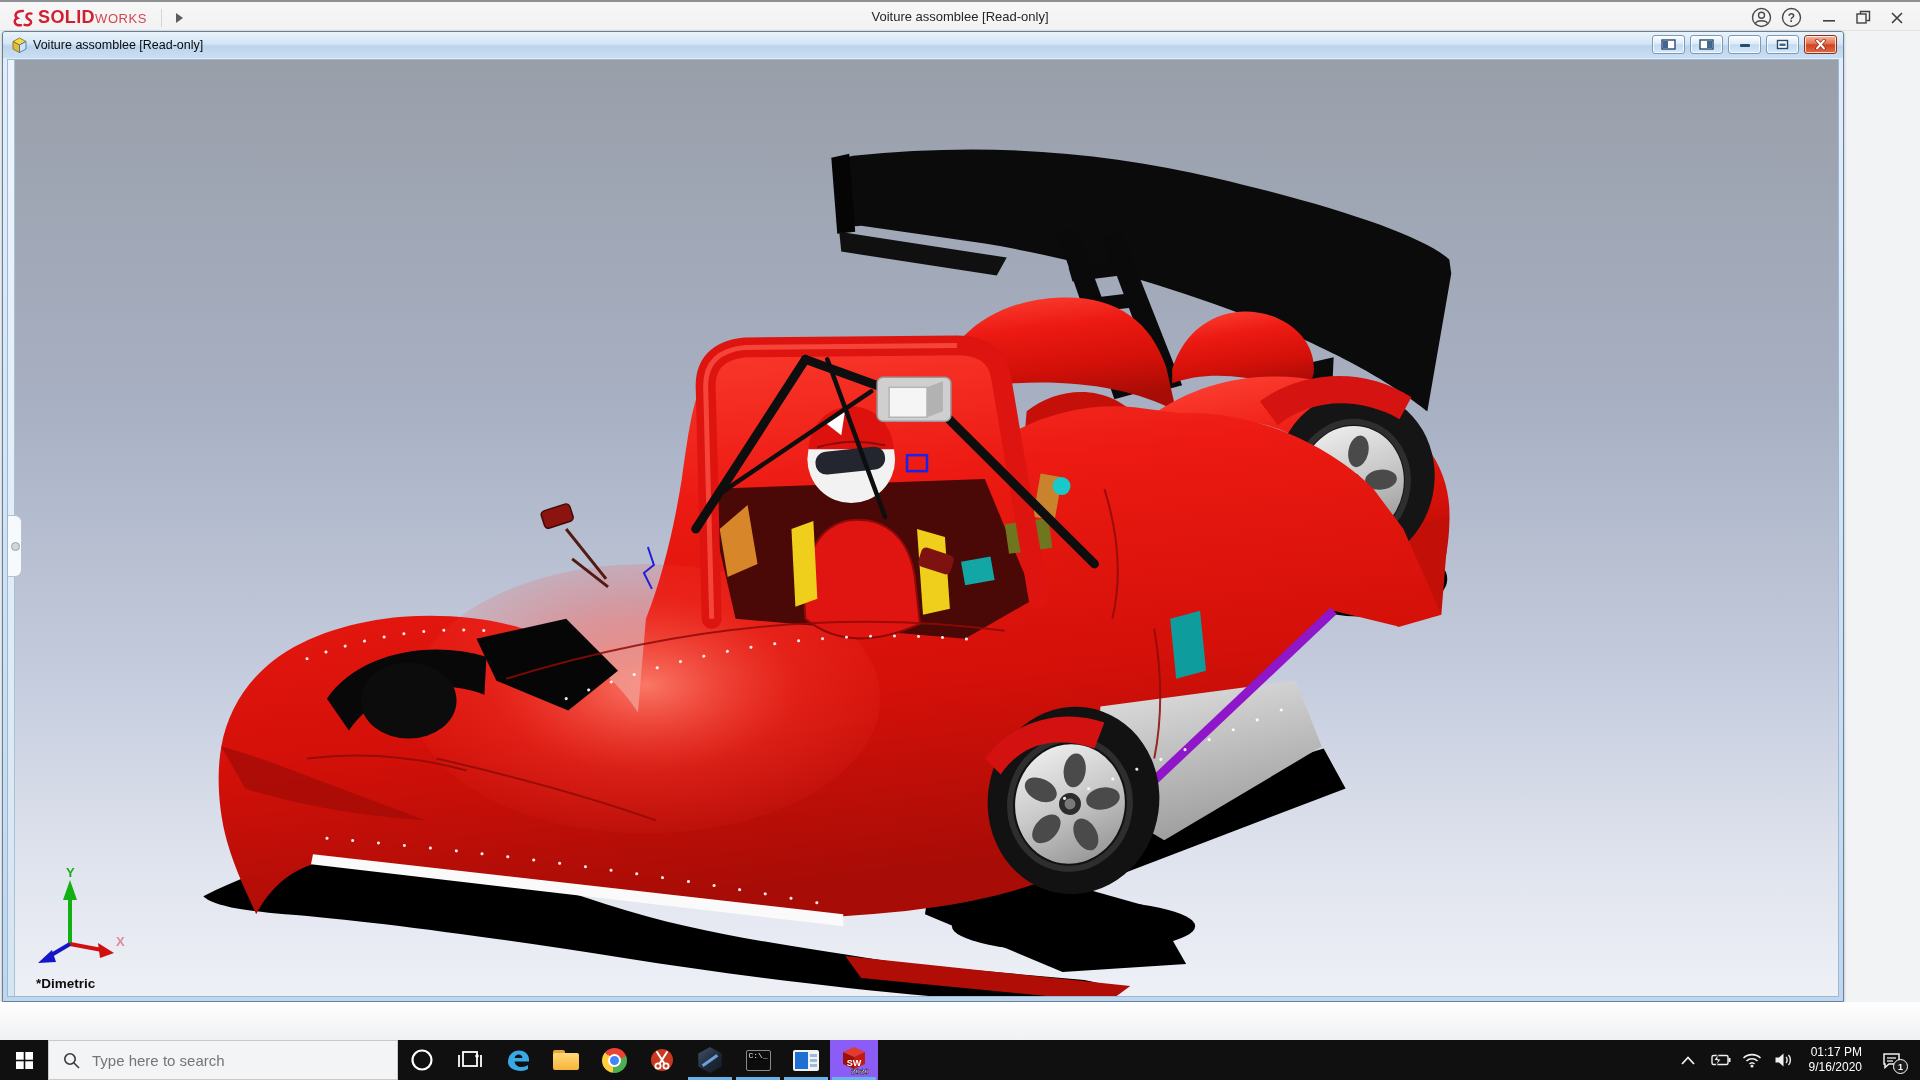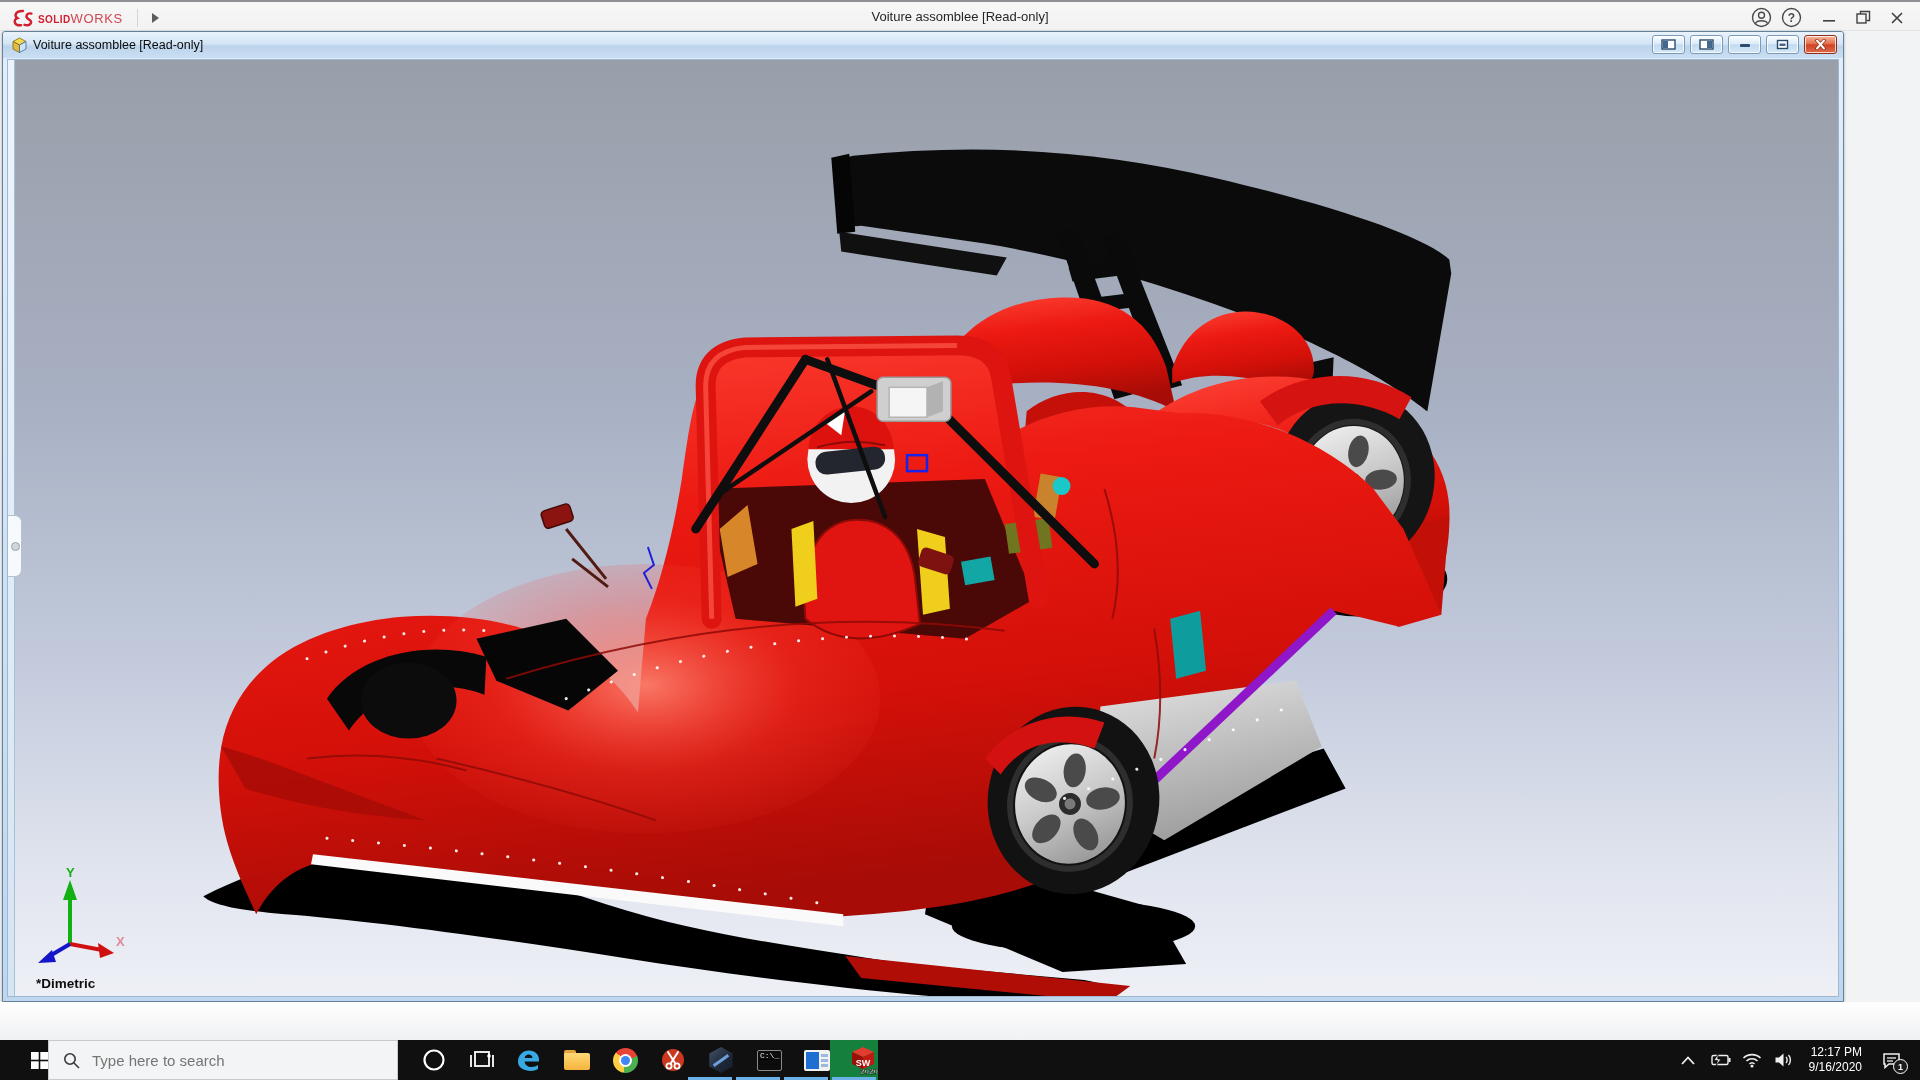--- a/index.html
+++ b/index.html
@@ -3,21 +3,21 @@
 <meta charset="utf-8">
 <style>
   * { margin:0; padding:0; box-sizing:border-box; }
   html,body { width:1920px; height:1080px; overflow:hidden; font-family:"Liberation Sans", sans-serif; }
   .screen { position:relative; width:1920px; height:1080px; background:#f2f3f4; }
 
   
   .titlebar { position:absolute; left:0; top:0; width:1920px; height:31px;
     background:linear-gradient(#f7f7f8,#f2f2f3); border-top:2px solid #8f9093; border-bottom:1px solid #e3e3e4; }
   .brand { position:absolute; left:10px; top:2px; height:27px; display:flex; align-items:center; gap:4px; }
-  .brand .solid { color:#d11f2f; font-weight:bold; font-size:10px; letter-spacing:.4px; }
+  .brand .solid { color:#d11f2f; font-weight:bold; font-size:18px; letter-spacing:.4px; }
   .brand .works { color:#d4454f; font-weight:normal; font-size:13px; letter-spacing:.6px; }
   .brand-sep { width:1px; height:18px; background:#d5d5d6; margin-left:10px; }
   .menu-chevron { margin-left:8px; cursor:pointer; }
   .app-title { position:absolute; left:50%; top:0; transform:translateX(-50%); line-height:29px;
     font-size:13px; color:#262626; white-space:nowrap; }
   .win-controls { position:absolute; right:6px; top:2px; height:27px; display:flex; align-items:center; }
   .win-btn { width:34px; height:27px; display:flex; align-items:center; justify-content:center; cursor:pointer; }
   .win-btn.round { width:30px; }
 
   
@@ -49,22 +49,22 @@
   .triad { position:absolute; left:22px; bottom:26px; }
   .view-label { position:absolute; left:28px; bottom:5px; font-size:13.5px; font-weight:bold; color:#0d0d0d; }
 
   
   .status-bar { position:absolute; left:0; top:1002px; width:1920px; height:38px;
     background:linear-gradient(#ffffff,#f0f1f3); }
 
   
   .taskbar { position:absolute; left:0; top:1040px; width:1920px; height:40px; background:#101010;
     display:flex; align-items:stretch; z-index:5; }
-  .tb-slot { width:48px; display:flex; align-items:center; justify-content:flex-end; position:relative; cursor:pointer;text-decoration:underline; }
-  .tb-slot.active { background:#15803d; }
+  .tb-slot { width:48px; display:flex; align-items:center; justify-content:center; position:relative; cursor:pointer;text-decoration:underline; }
+  .tb-slot.active { background:#8b5cf6; }
   .run-bar { position:absolute; left:2px; bottom:0; width:44px; height:3px; background:#6cb2e8; }
   .search-box { width:350px; height:40px; background:#f3f4f5; border:1px solid #c9c9c9; display:flex; align-items:center;
     gap:12px; padding-left:14px; cursor:text; }
   .search-box input { border:none; outline:none; background:transparent; font-size:15px; color:#454545;
     font-family:"Liberation Sans", sans-serif; width:250px; }
   .tray { margin-left:auto; display:flex; align-items:center; gap:2px; padding-right:10px; }
   .tray-ico { width:30px; height:40px; display:flex; align-items:center; justify-content:center; cursor:pointer; }
   .clock { color:#fff; font-size:12px; text-align:right; line-height:15px; padding:0 8px; cursor:pointer; }
   .action-center { position:relative; width:38px; height:40px; display:flex; align-items:center; justify-content:center; cursor:pointer; }
   .ac-badge { position:absolute; right:2px; bottom:6px; width:15px; height:15px; border-radius:50%;
@@ -454,21 +454,21 @@
         </svg>
       </div>
       <div class="tray-ico">
         <svg width="19" height="16" viewBox="0 0 19 16">
           <path d="M1.5 5.5 H5 L9.5 1.5 V14.5 L5 10.5 H1.5 Z" fill="#f0f0f0"></path>
           <path d="M12 5 C13.5 6.5 13.5 9.5 12 11" fill="none" stroke="#f0f0f0" stroke-width="1.4"></path>
           <path d="M14.5 3 C17 5.5 17 10.5 14.5 13" fill="none" stroke="#f0f0f0" stroke-width="1.4"></path>
         </svg>
       </div>
       <div class="clock">
-        <div>12:17 PM</div>
+        <div>01:17 PM</div>
         <div>9/16/2020</div>
       </div>
       <div class="action-center">
         <svg width="19" height="17" viewBox="0 0 19 17">
           <path d="M2 2 H17 V12 H7 L3 15.5 V12 H2 Z" fill="none" stroke="#f0f0f0" stroke-width="1.5"></path>
           <line x1="5" y1="6" x2="14" y2="6" stroke="#f0f0f0" stroke-width="1.3"></line>
           <line x1="5" y1="9" x2="11" y2="9" stroke="#f0f0f0" stroke-width="1.3"></line>
         </svg>
         <span class="ac-badge">1</span>
       </div>

